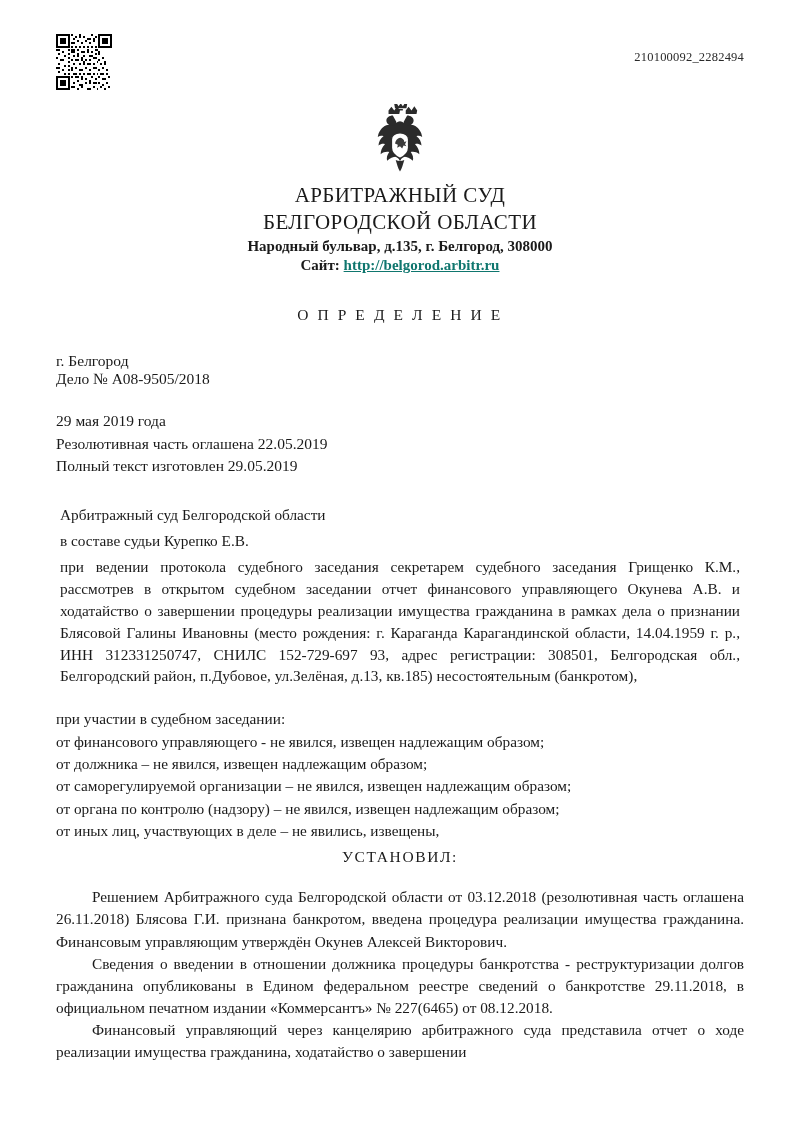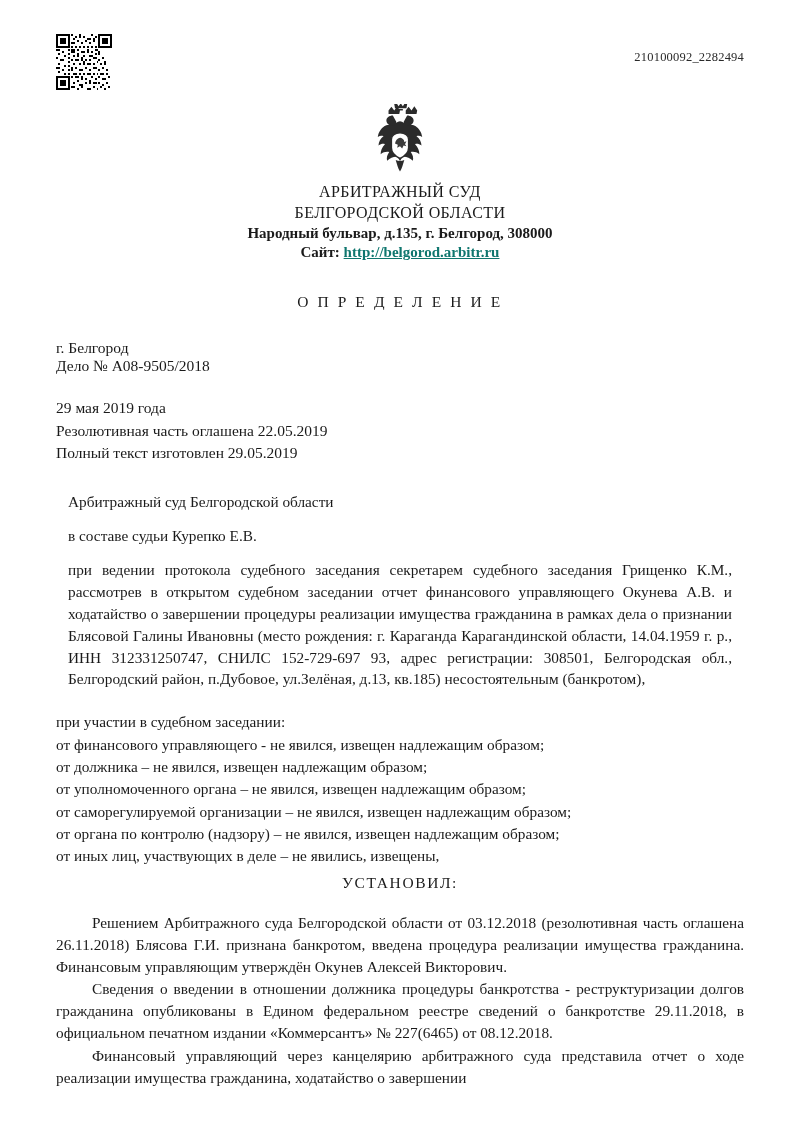--- a/index.html
+++ b/index.html
@@ -60,21 +60,21 @@
     height: 76px;
   }
 
   
   .court-block {
     text-align: center;
     margin-top: 2px;
     line-height: 1.30;
   }
   .court-name {
-    font-size: 16px;
+    font-size: 21px;
     letter-spacing: 0.4px;
   }
   .court-addr {
     font-size: 15px;
     font-weight: bold;
   }
   .court-site a {
     color: #0f766e;
     text-decoration: underline;
   }
@@ -104,21 +104,21 @@
     line-height: 1.48;
   }
 
   
   .body-block {
     margin-top: 26px;
     font-size: 15.3px;
     line-height: 1.43;
   }
   .body-block p {
-    margin: 12px;
+    margin: 4px;
   }
   .just {
     text-align: justify;
     text-justify: inter-word;
   }
   .indent {
     text-indent: 36px;
   }
   .participants {
     margin-top: 21px;
@@ -337,21 +337,20 @@
   <div class="body-block">
     <p>Арбитражный суд Белгородской области</p>
     <p>в составе судьи Курепко Е.В.</p>
     <p class="just">при ведении протокола судебного заседания секретарем судебного заседания Грищенко К.М., рассмотрев в открытом судебном заседании отчет финансового управляющего Окунева А.В. и ходатайство о завершении процедуры реализации имущества гражданина в рамках дела о признании Блясовой Галины Ивановны (место рождения: г. Караганда Карагандинской области, 14.04.1959 г. р., ИНН 312331250747, СНИЛС 152-729-697 93, адрес регистрации:  308501, Белгородская обл., Белгородский район, п.Дубовое, ул.Зелёная, д.13, кв.185) несостоятельным (банкротом),</p>
   </div>
 
   <div class="participants">
     <p>при участии в судебном заседании:</p>
     <p>от финансового управляющего - не явился, извещен надлежащим образом;</p>
     <p>от должника – не явился, извещен надлежащим образом;</p>
-    <p>от уполномоченного органа – не явился, извещен надлежащим образом;</p>
     <p>от саморегулируемой организации – не явился, извещен надлежащим образом;</p>
     <p>от органа по контролю (надзору) – не явился, извещен надлежащим образом;</p>
     <p>от иных лиц, участвующих в деле – не явились, извещены,</p>
   </div>
 
   <div class="ustanovil">УСТАНОВИЛ:</div>
 
   <div class="section-2">
     <p class="just indent">Решением Арбитражного суда Белгородской области от 03.12.2018 (резолютивная часть оглашена 26.11.2018) Блясова Г.И. признана банкротом, введена процедура реализации имущества гражданина. Финансовым управляющим утверждён Окунев Алексей Викторович.</p>
     <p class="just indent">Сведения о введении в отношении должника процедуры банкротства - реструктуризации долгов гражданина опубликованы в Едином федеральном реестре сведений о банкротстве 29.11.2018, в официальном печатном издании «Коммерсантъ»  № 227(6465) от 08.12.2018.</p>

